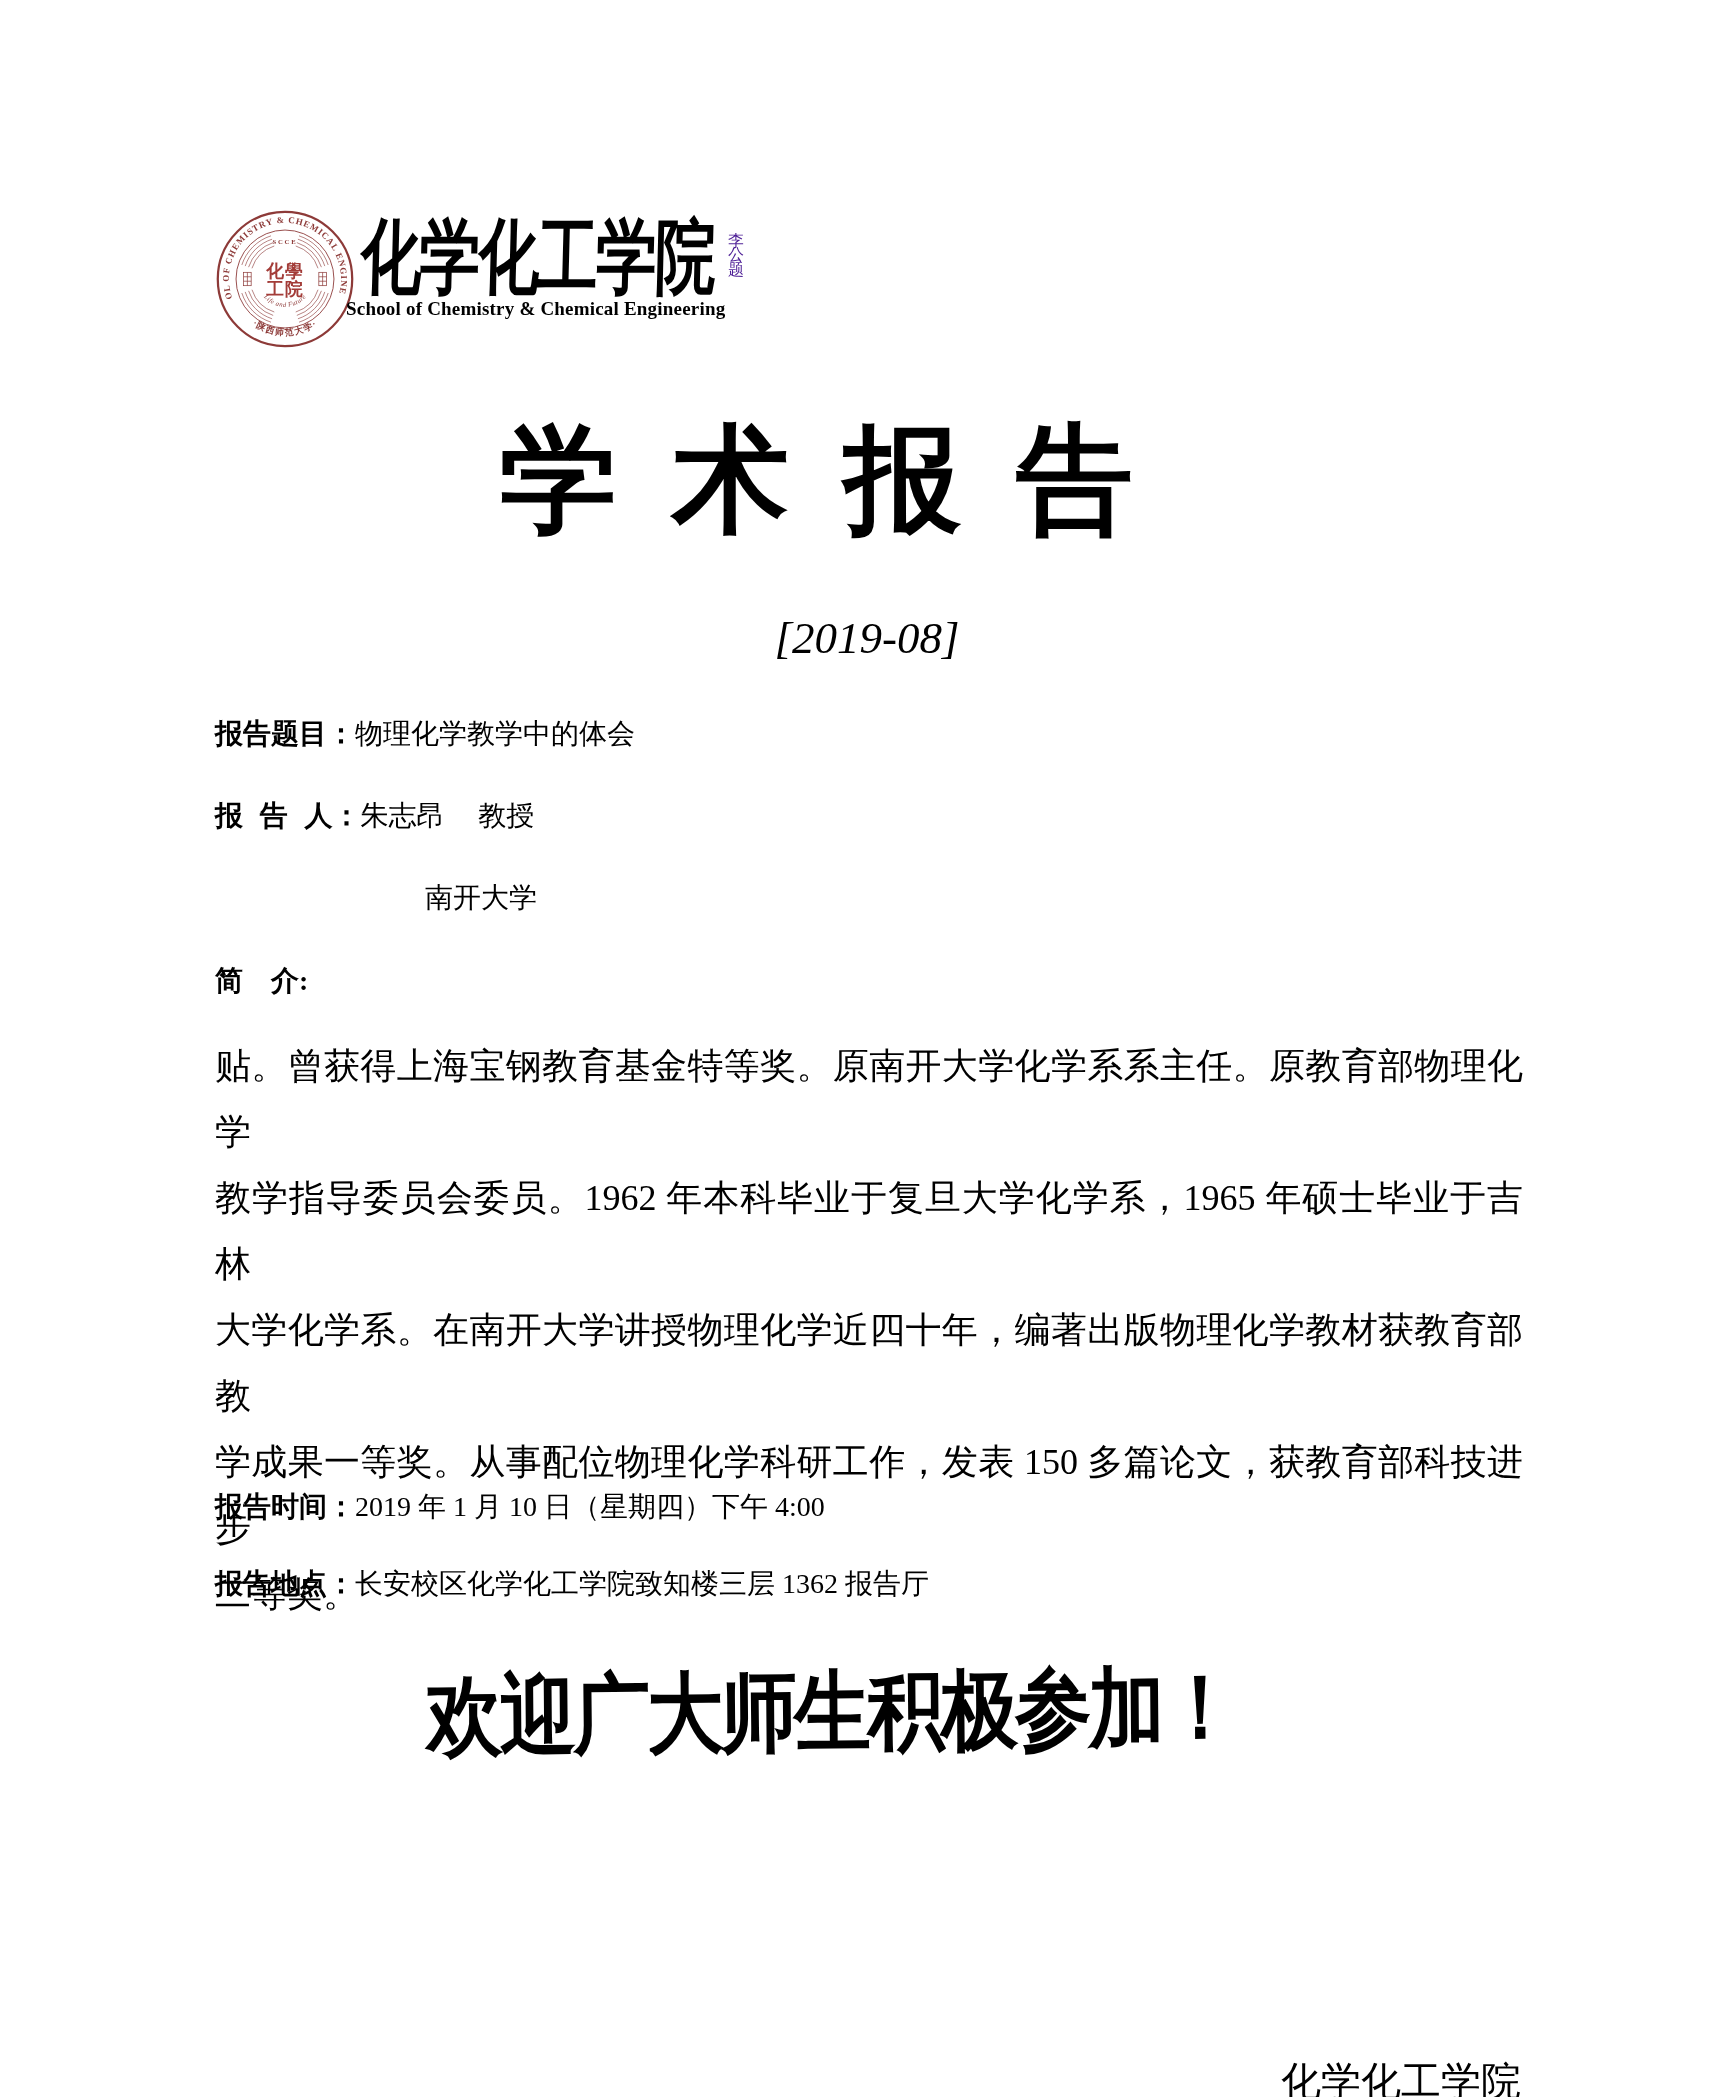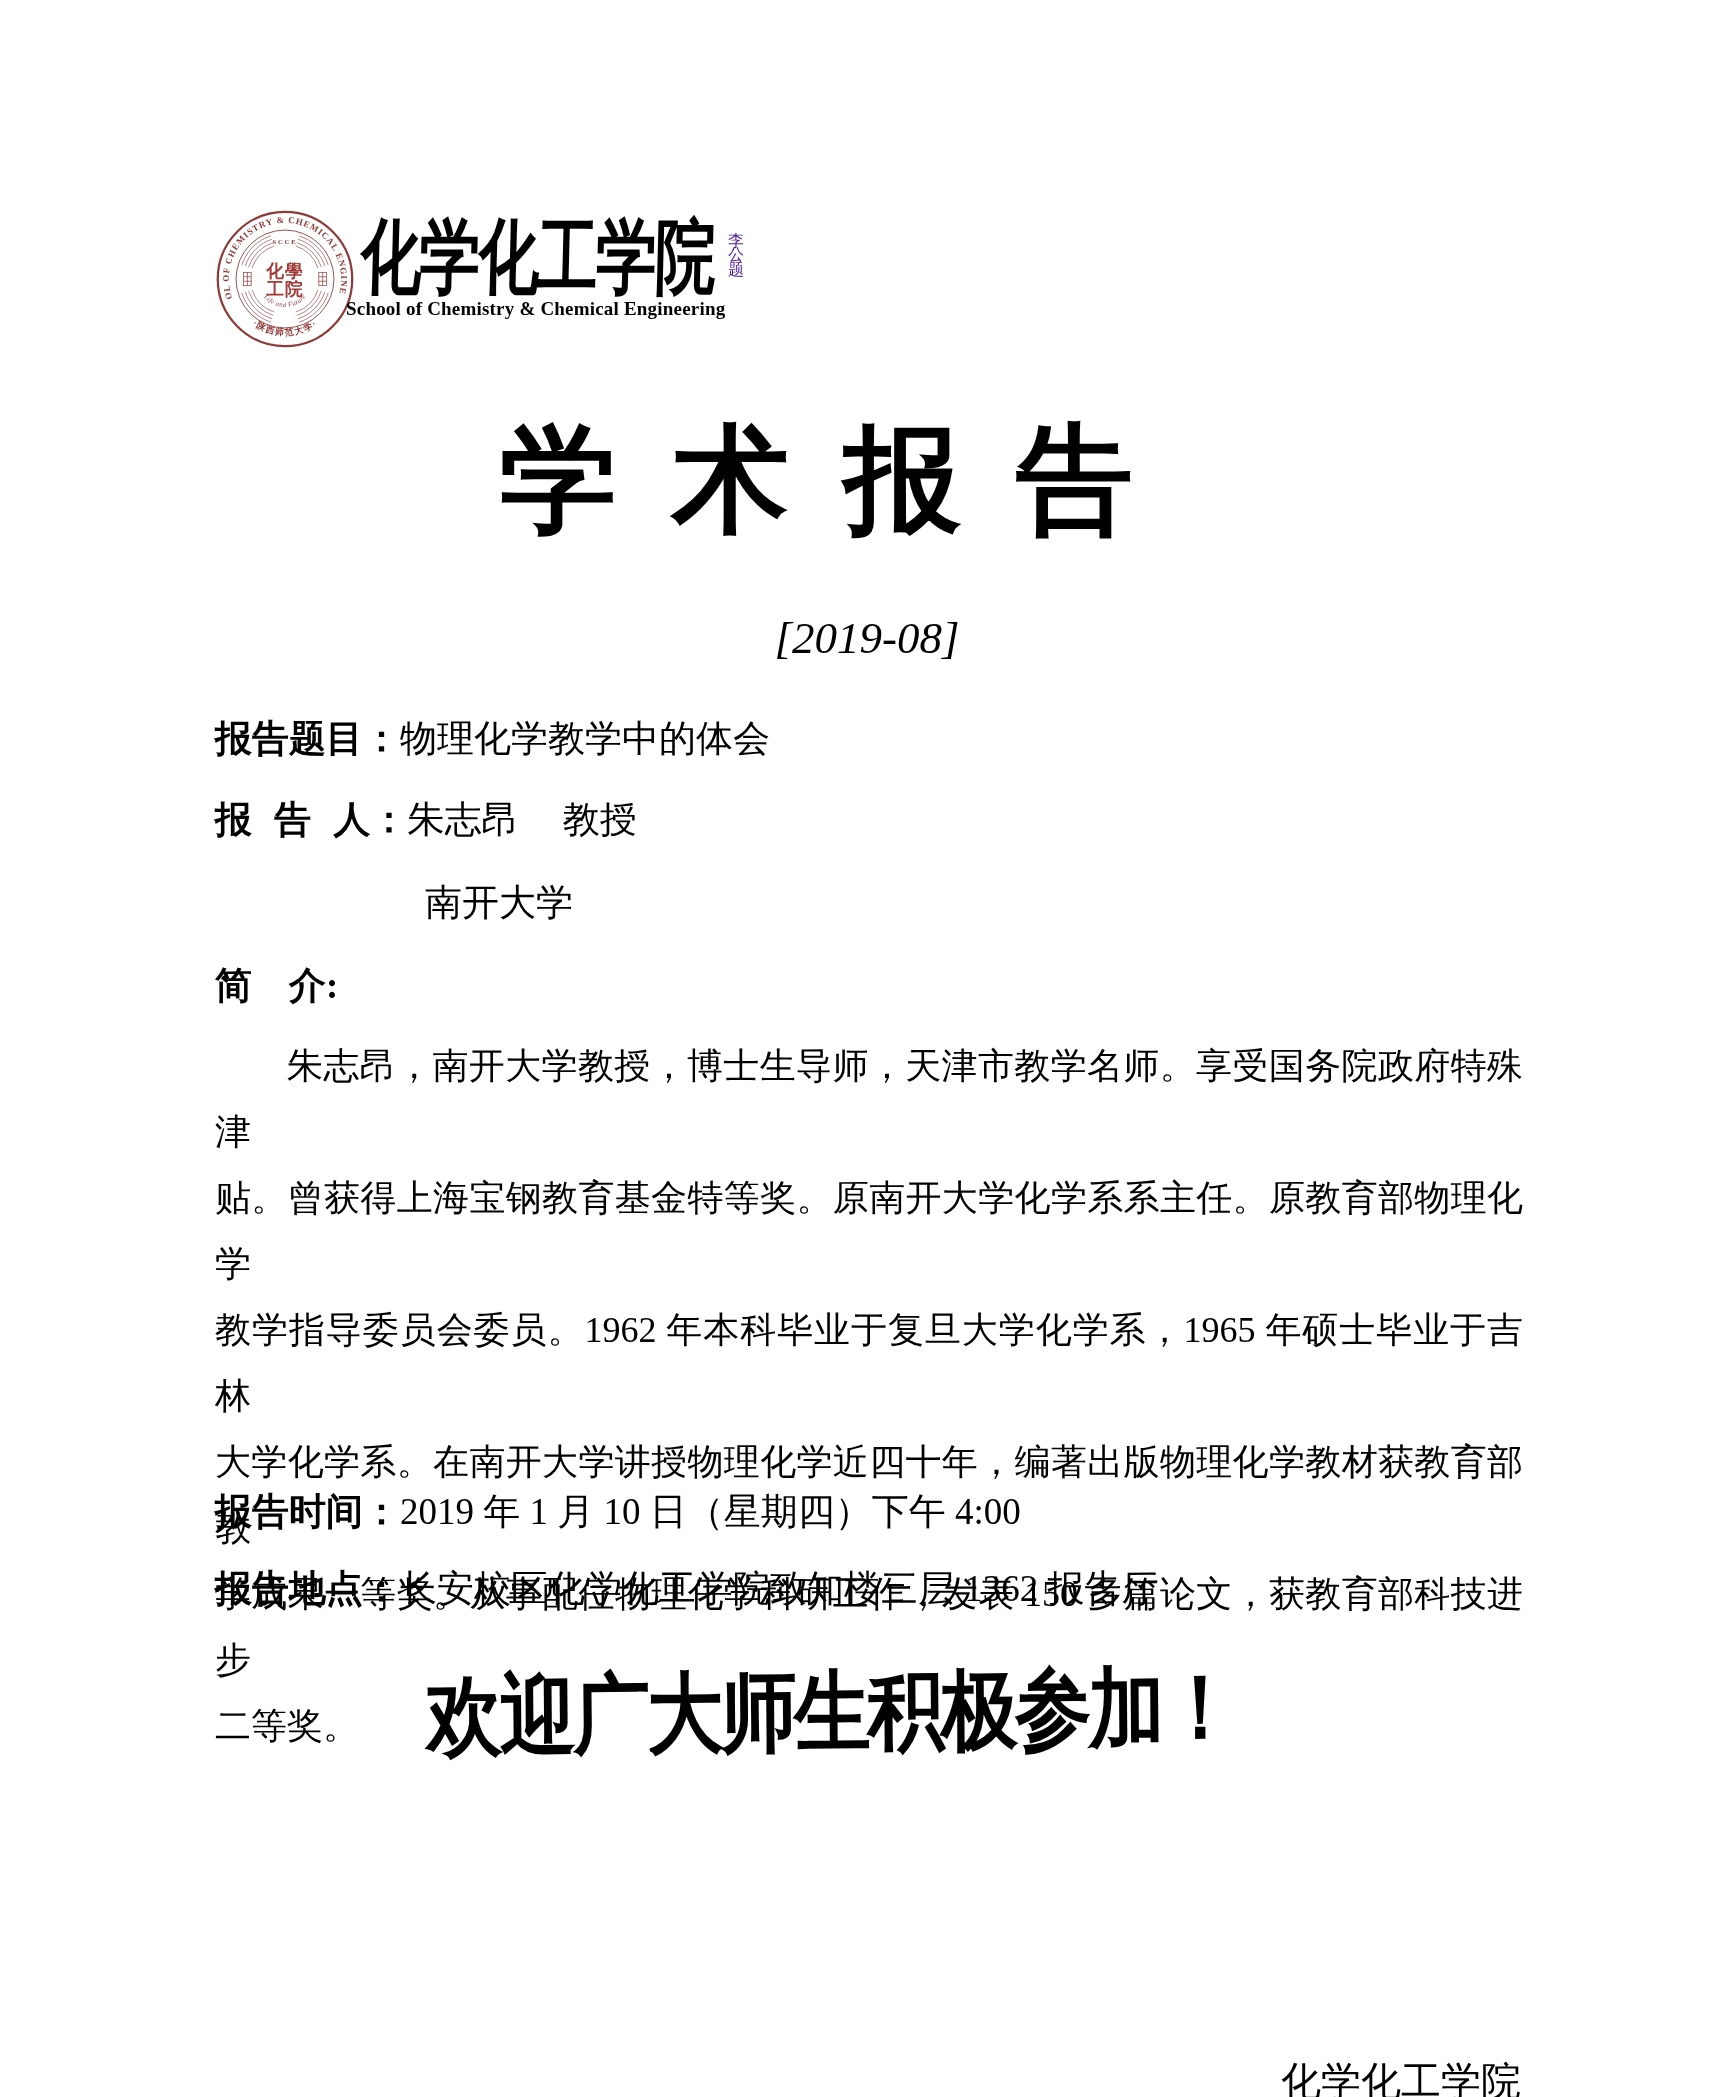--- a/index.html
+++ b/index.html
@@ -60,21 +60,21 @@
     white-space:pre;
   }
   .issue{
     left:0;right:0;top:616px;
     text-align:center;
     font-size:45px;
     font-style:italic;
   }
 
   
-  .line{font-size:37px;}
+  .line{font-size:28px;}
   .label{font-weight:bold;}
   .topic-line{left:215px;top:720px;}
   .speaker-line{left:215px;top:804px;font-family:Liberation Mono, monospace;}
   .affiliation-line{left:425px;top:884px;text-align:center;}
   .intro-label-line{left:215px;top:967px;}
   .time-line{left:215px;top:1493px;text-align:center;}
   .venue-line{left:215px;top:1570px;}
 
   
   .intro{
@@ -174,21 +174,20 @@
 
   <div class="abs line topic-line"><span class="label">报告题目：</span><span>物理化学教学中的体会</span></div>
 
   <div class="abs line speaker-line"><span class="label">报 告 人：</span><span>朱志昂  教授</span></div>
 
   <div class="abs line affiliation-line">南开大学</div>
 
   <div class="abs line intro-label-line label">简　介:</div>
 
   <div class="intro">
-    <div class="intro-line first">朱志昂，南开大学教授，博士生导师，天津市教学名师。享受国务院政府特殊津</div>
     <div class="intro-line">贴。曾获得上海宝钢教育基金特等奖。原南开大学化学系系主任。原教育部物理化学</div>
     <div class="intro-line">教学指导委员会委员。1962 年本科毕业于复旦大学化学系，1965 年硕士毕业于吉林</div>
     <div class="intro-line">大学化学系。在南开大学讲授物理化学近四十年，编著出版物理化学教材获教育部教</div>
     <div class="intro-line">学成果一等奖。从事配位物理化学科研工作，发表 150 多篇论文，获教育部科技进步</div>
     <div class="intro-line last">二等奖。</div>
   </div>
 
   <div class="abs line time-line"><span class="label">报告时间：</span><span>2019 年 1 月 10 日（星期四）下午 4:00</span></div>
 
   <div class="abs line venue-line"><span class="label">报告地点：</span><span>长安校区化学化工学院致知楼三层 1362 报告厅</span></div>

